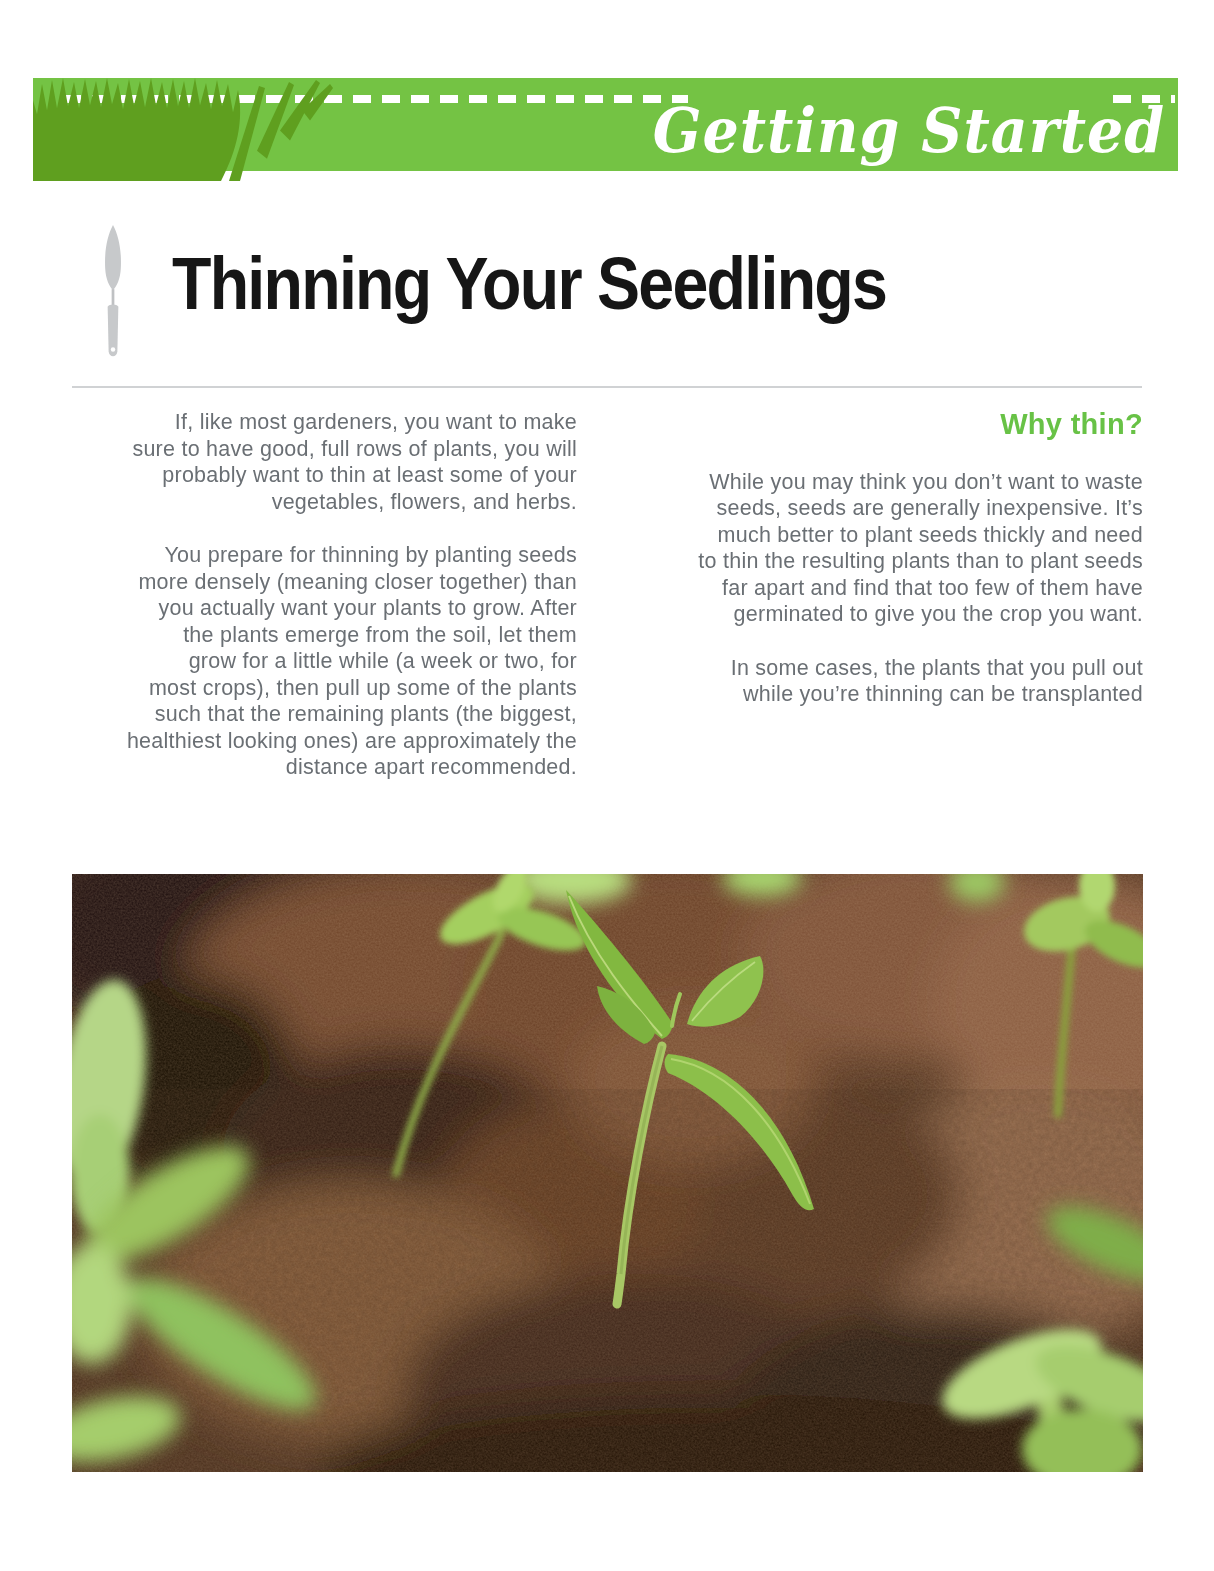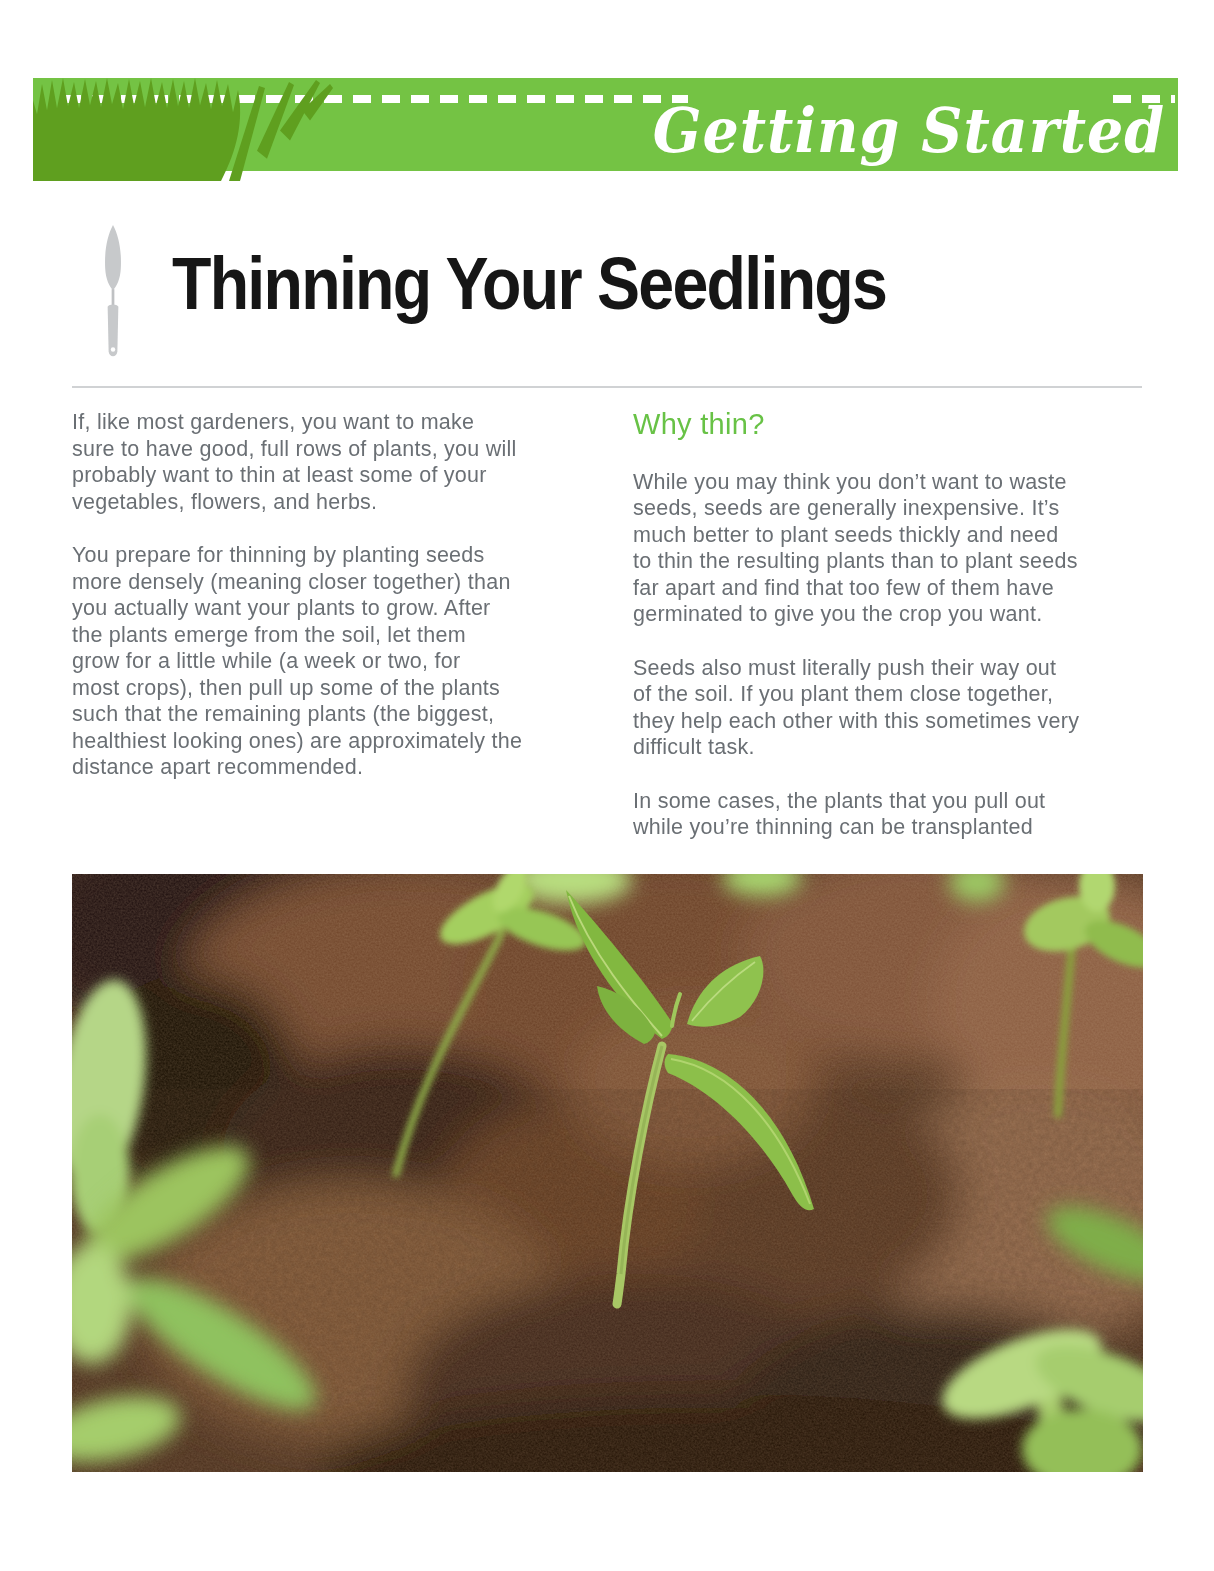--- a/index.html
+++ b/index.html
@@ -47,31 +47,31 @@
     position:absolute;left:172px;top:244px;
     font-size:75px;font-weight:bold;line-height:1.04;
     letter-spacing:-2px;color:var(--title-text);
     transform:scaleX(0.86);transform-origin:left center;
     white-space:nowrap;
   }
   .divider{position:absolute;left:72px;top:386px;width:1070px;height:2px;background:var(--divider);}
   
   .columns{
     position:absolute;left:72px;top:409px;width:1071px;
-    display:flex;gap:56px;
+    display:flex;gap:56px;text-align:right;
   }
   .col-left{width:505px;}
   .col-right{width:510px;}
   .body-par{
     font-size:21.5px;line-height:26.5px;letter-spacing:0.25px;
     color:var(--body-text);white-space:pre-line;
     margin:0 0 27px 0;
   }
   .section-heading{
-    font-size:29px;font-weight:normal;letter-spacing:0.3px;
+    font-size:29px;font-weight:bold;letter-spacing:0.3px;
     color:var(--accent-green);
     margin:10px 0 28px 0;line-height:1.1;
   }
   .col-right .section-heading{margin-top:0;}
   
   .photo{
     position:absolute;left:72px;top:874px;width:1071px;height:598px;
     overflow:hidden;background:#4a2e1b;
   }
   .photo svg{display:block;width:100%;height:100%;}
@@ -121,24 +121,20 @@
 distance apart recommended.</p>
     </div>
     <div class="col-right">
       <h2 class="section-heading">Why thin?</h2>
       <p class="body-par">While you may think you don’t want to waste
 seeds, seeds are generally inexpensive. It’s
 much better to plant seeds thickly and need
 to thin the resulting plants than to plant seeds
 far apart and find that too few of them have
 germinated to give you the crop you want.</p>
-      <p class="body-par">Seeds also must literally push their way out
-of the soil. If you plant them close together,
-they help each other with this sometimes very
-difficult task.</p>
       <p class="body-par">In some cases, the plants that you pull out
 while you’re thinning can be transplanted</p>
     </div>
   </div>
 
   <div class="photo" role="img" aria-label="Close-up photo of young green seedlings sprouting from dark brown soil">
     <svg viewBox="0 0 1071 598" preserveAspectRatio="none" aria-hidden="true">
       <defs>
         <filter id="b3" x="-40%" y="-40%" width="180%" height="180%">
             <feGaussianBlur stdDeviation="3"></feGaussianBlur>

